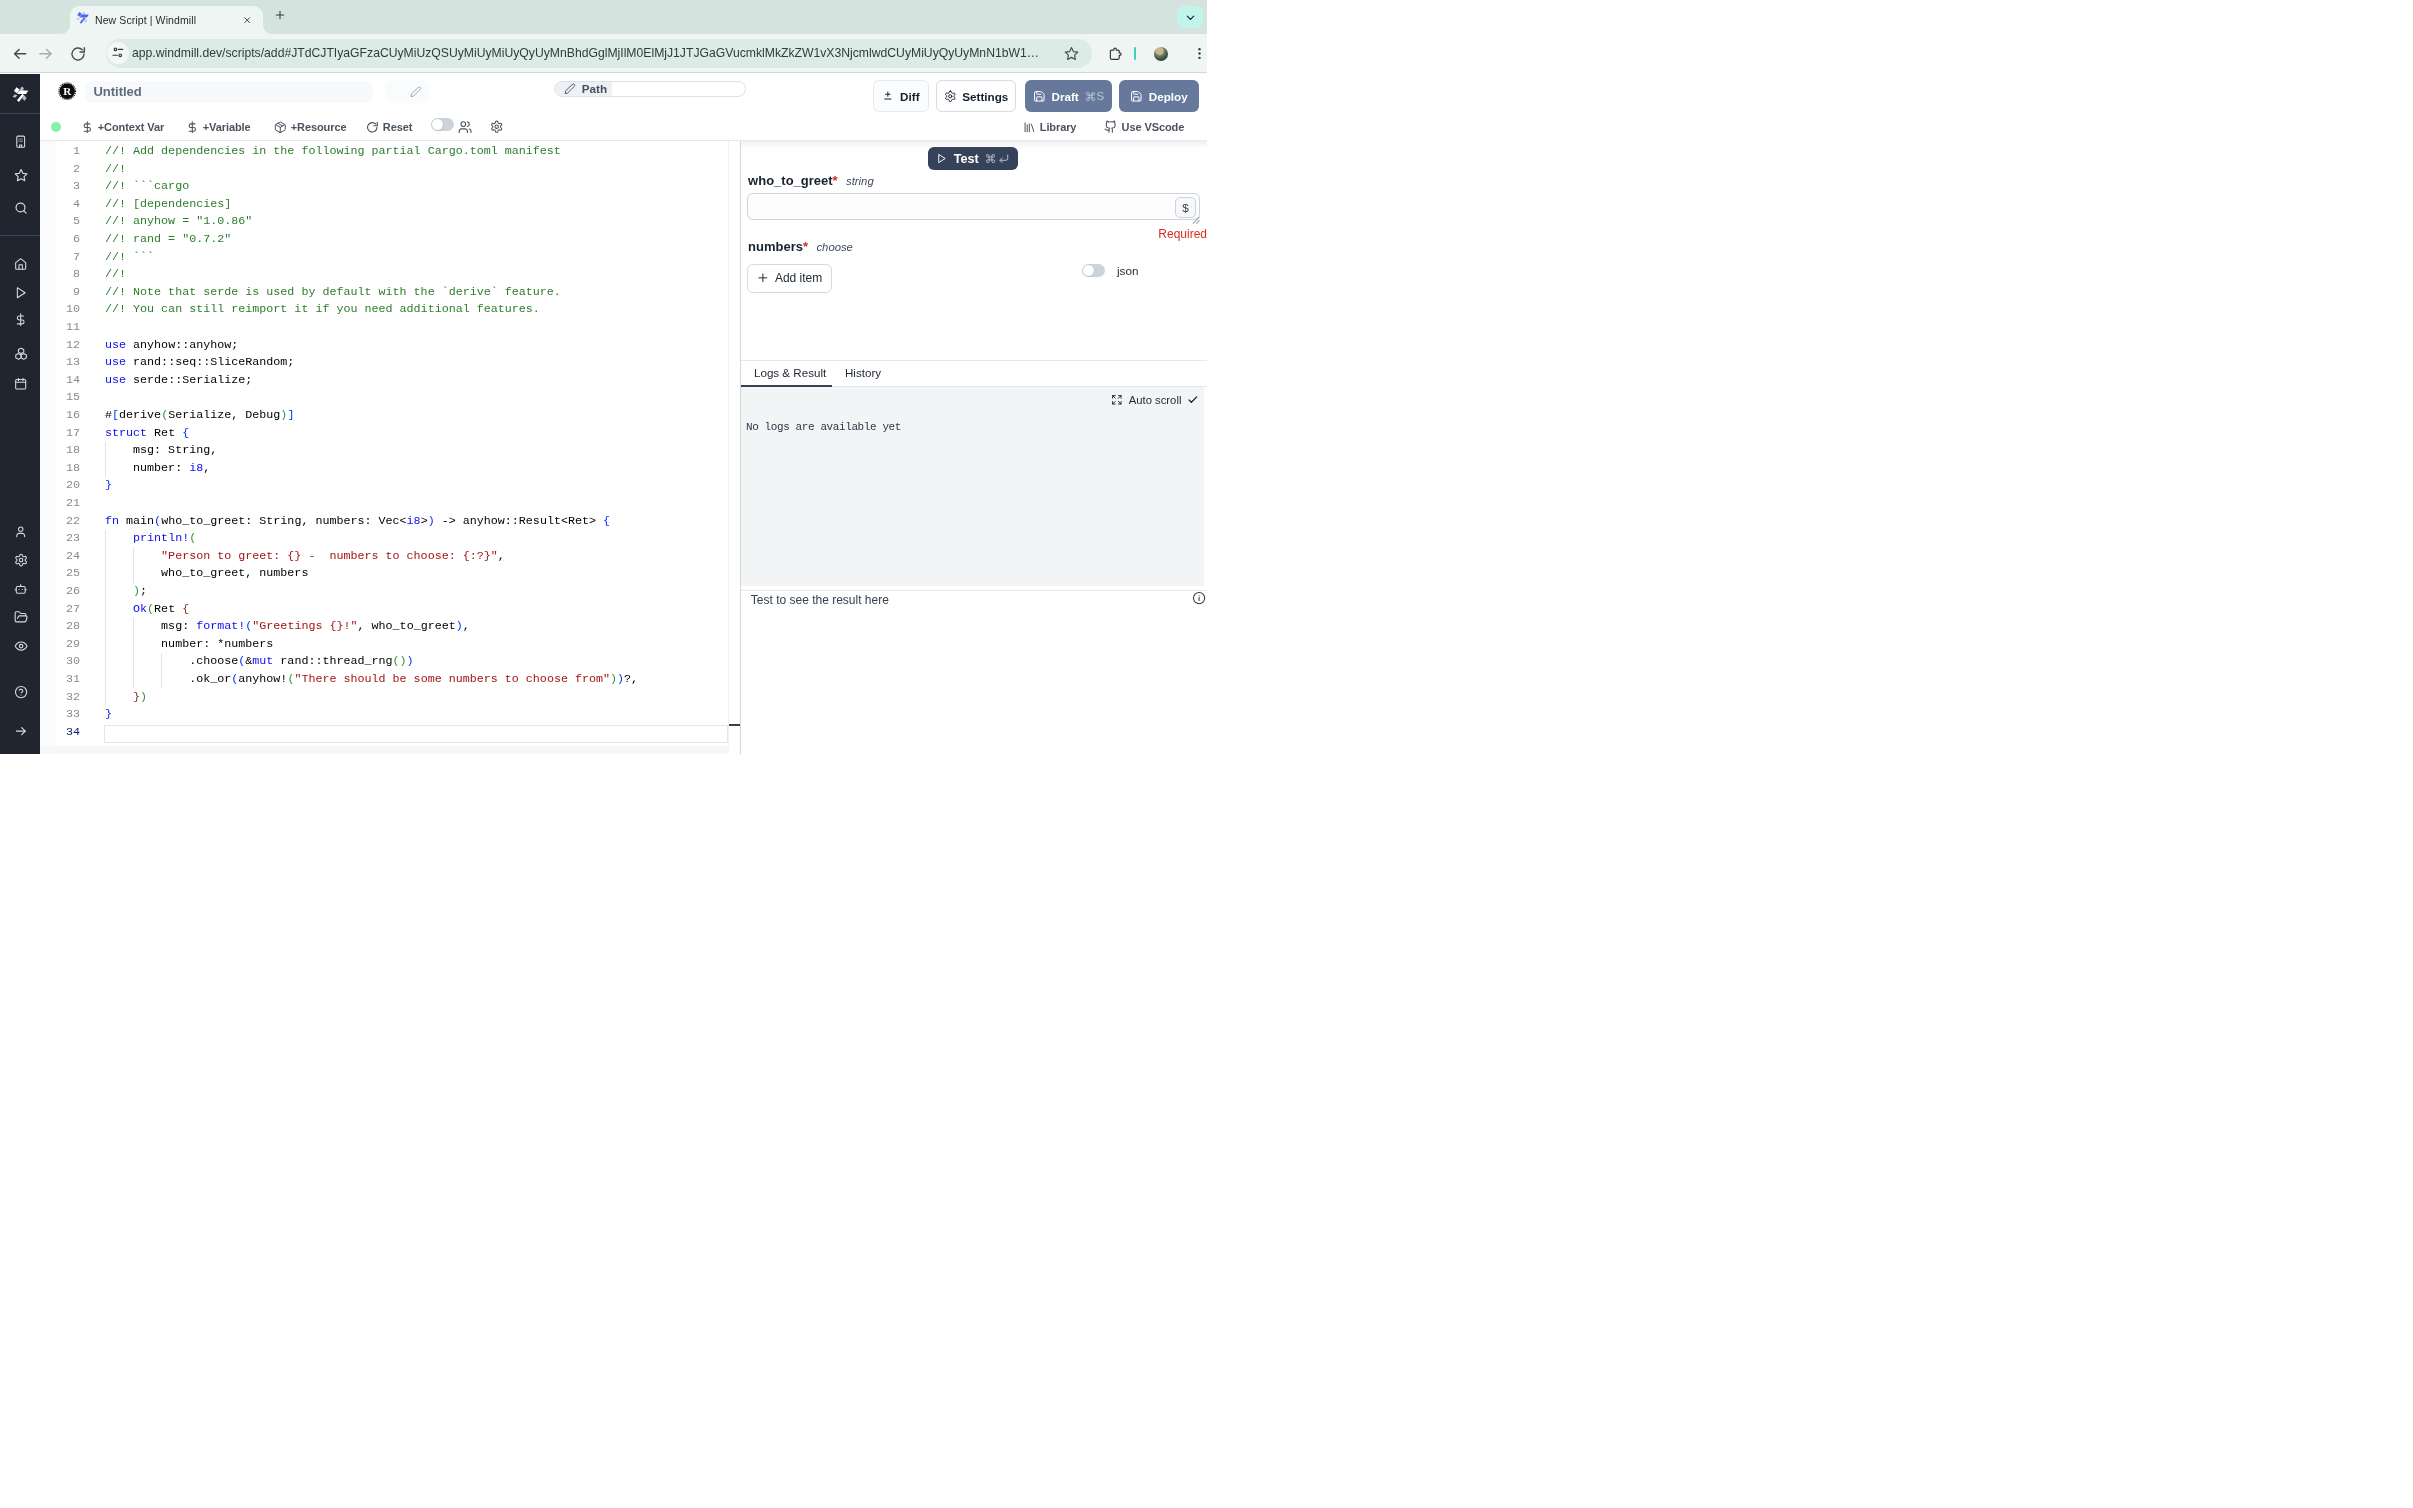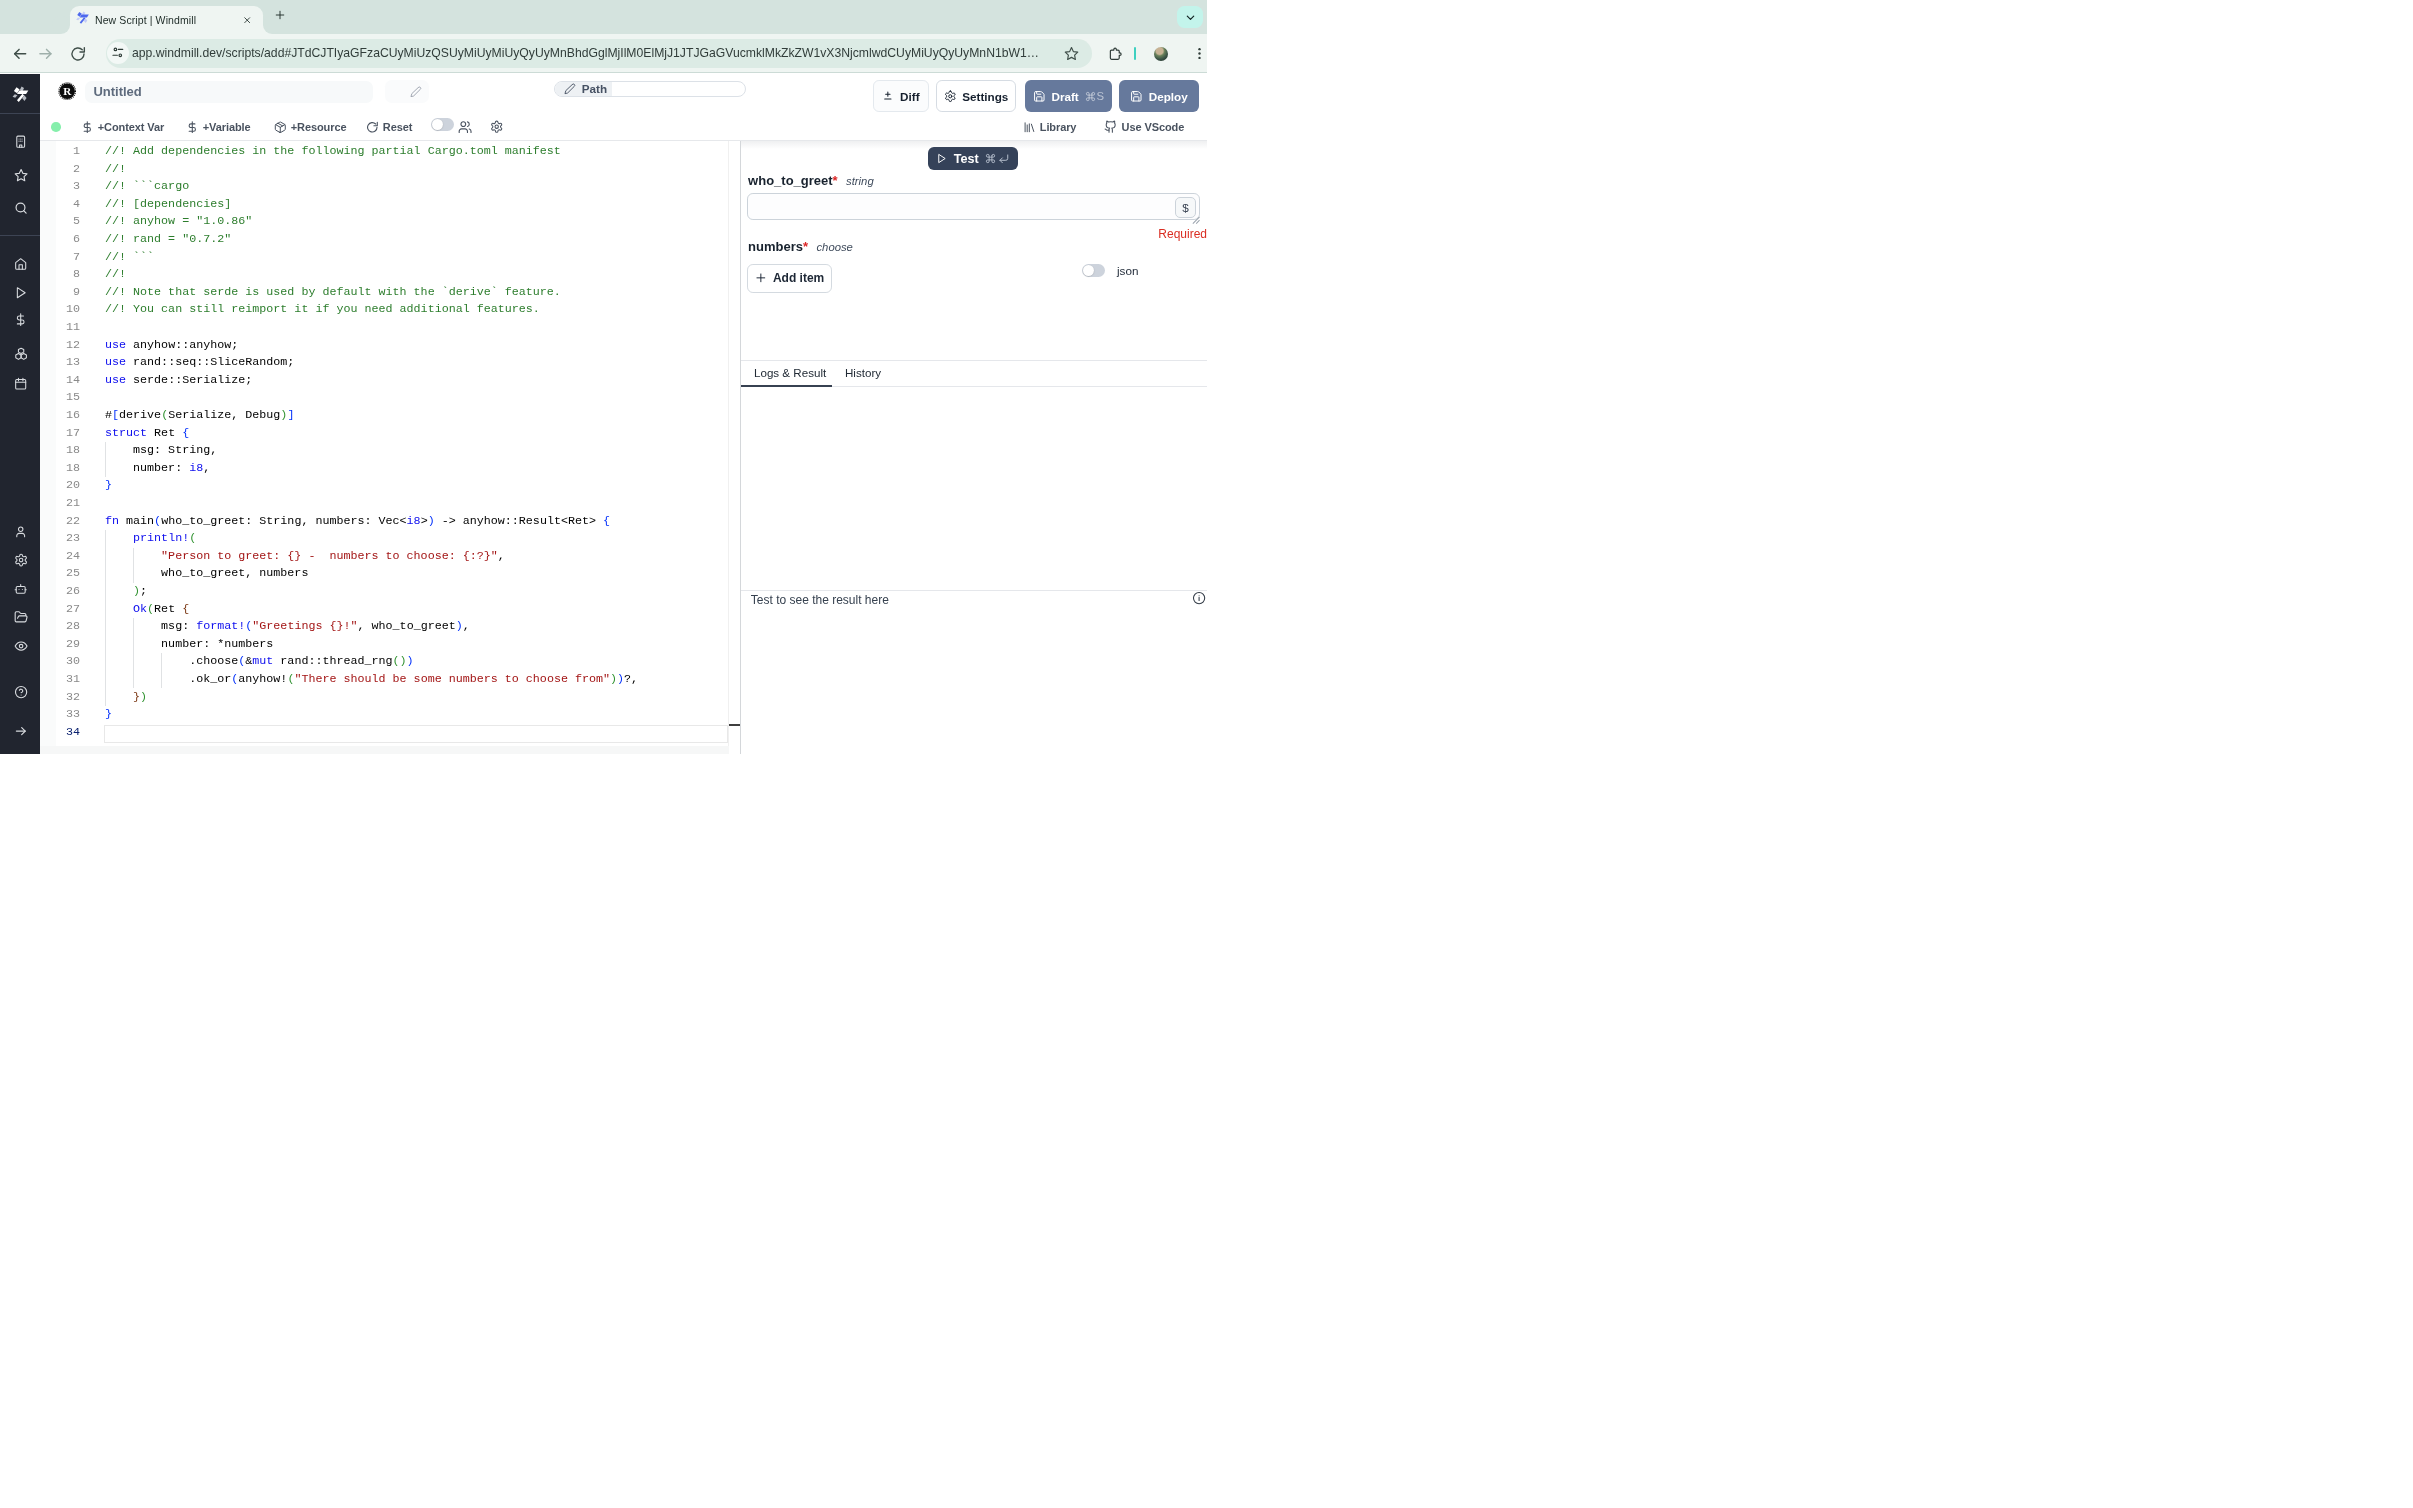--- a/index.html
+++ b/index.html
@@ -73,21 +73,21 @@
 
 
 #rpanel { left:741px; top:67px; width:466px; height:614px; background:#fff; }
 #testbtn { position:absolute; left:187px; top:6.3px; width:90px; height:23px; background:#354259; border-radius:5.9px; display:flex; align-items:center; justify-content:center; gap:6.7px; color:#fff; font-size:12.6px; font-weight:bold; }
 .flabel { position:absolute; left:7.1px; font-size:13px; font-weight:bold; color:#18222e; }
 .flabel .req { color:#dc2626; }
 .flabel .typ { font-weight:normal; font-style:italic; font-size:11.3px; color:#3f4b5c; margin-left:8.4px; }
 #inp { position:absolute; left:6.3px; top:52px; width:453px; height:27px; border:0.8px solid #ccd3da; border-radius:5.9px; background:#fdfdfe; }
 #dollarbtn { position:absolute; right:3.4px; top:2.9px; width:21px; height:21px; border:0.8px solid #ccd3da; border-radius:5px; background:#f6f8f9; text-align:center; line-height:20px; font-size:11.7px; color:#374151; }
 #required { position:absolute; right:0; top:86px; font-size:12px; color:#da2d22; }
-#additem { position:absolute; left:6.3px; top:123px; width:85px; height:28.5px; border:0.8px solid #d4dae0; border-radius:5.9px; display:flex; align-items:center; justify-content:center; gap:5.9px; font-size:12px; font-weight:bold; color:#1d2735; background:#fff; }
+#additem { position:absolute; left:6.3px; top:123px; width:85px; height:28.5px; border:0.8px solid #d4dae0; border-radius:5.9px; display:flex; align-items:center; justify-content:center; gap:5.9px; font-size:12px; font-weight:normal; color:#1d2735; background:#fff; }
 .toggle { position:absolute; width:22.6px; height:13.4px; border-radius:6.7px; background:#cdd3dc; }
 .toggle .knob { position:absolute; left:1.3px; top:1.3px; width:11px; height:11px; border-radius:50%; background:#fff; box-shadow:0 0.4px 1.3px rgba(0,0,0,0.25); }
 #jsontgl { left:341px; top:123px; }
 #jsonlbl { position:absolute; left:376px; top:123px; font-size:11.7px; color:#1f2937; }
 #tabsdiv { position:absolute; left:0; top:219px; width:466px; height:0.8px; background:#e5e7eb; }
 #ptabs { position:absolute; left:0; top:220px; width:466px; height:26px; border-bottom:0.8px solid #e5e7eb; }
 #ptabs .pt { position:absolute; top:5px; font-size:11.6px; color:#222b36; }
 #ptabs .underline { position:absolute; left:0; top:24px; width:91px; height:2.1px; background:#374151; }
 #logarea { position:absolute; left:0px; top:246px; width:463px; height:199px; background:#f3f4f6; }
 #autoscroll { position:absolute; right:5px; top:6.7px; display:flex; align-items:center; gap:5.9px; font-size:11.3px; color:#1f2937; }
@@ -445,20 +445,39 @@
   <div class="toggle" id="jsontgl">
         <div class="knob"></div>
       </div>
   <div id="jsonlbl">json</div>
   <div id="tabsdiv"></div>
   <div id="ptabs">
     <div class="pt" style="left:13px;">Logs &amp; Result</div>
     <div class="pt" style="left:104px;">History</div>
     <div class="underline"></div>
   </div>
+  <div id="logarea">
+    <div id="autoscroll">
+      <svg width="11.7" height="11.7" viewBox="0 0 24 24" fill="none" stroke="#1f2937" stroke-width="2" stroke-linecap="round" stroke-linejoin="round">
+            <path d="m15 15 5.3 5.3"></path>
+            <path d="m15 9 5.3-5.3"></path>
+            <path d="M20.7 15.5V20.7h-5.2"></path>
+            <path d="M20.7 8.5V3.3h-5.2"></path>
+            <path d="M3.3 15.5v5.2h5.2"></path>
+            <path d="m3.3 20.7 5.3-5.3"></path>
+            <path d="M3.3 8.5V3.3h5.2"></path>
+            <path d="M8.6 8.6 3.3 3.3"></path>
+          </svg>
+      Auto scroll
+      <svg width="11.7" height="11.7" viewBox="0 0 24 24" fill="none" stroke="#111827" stroke-width="2.4" stroke-linecap="round" stroke-linejoin="round">
+            <path d="M20 6 9 17l-5-5"></path>
+          </svg>
+    </div>
+    <div id="nolog">No logs are available yet</div>
+  </div>
   <div id="resdiv"></div>
   <div id="restext">
     <div class="t">Test to see the result here</div>
     <svg width="14.2" height="14.2" viewBox="0 0 24 24" fill="none" stroke="#333c47" stroke-width="1.8" stroke-linecap="round">
           <circle cx="12" cy="12" r="9.5"></circle>
           <path d="M12 16v-5"></path>
           <path d="M12 8h.01"></path>
         </svg>
   </div>
 </div>

